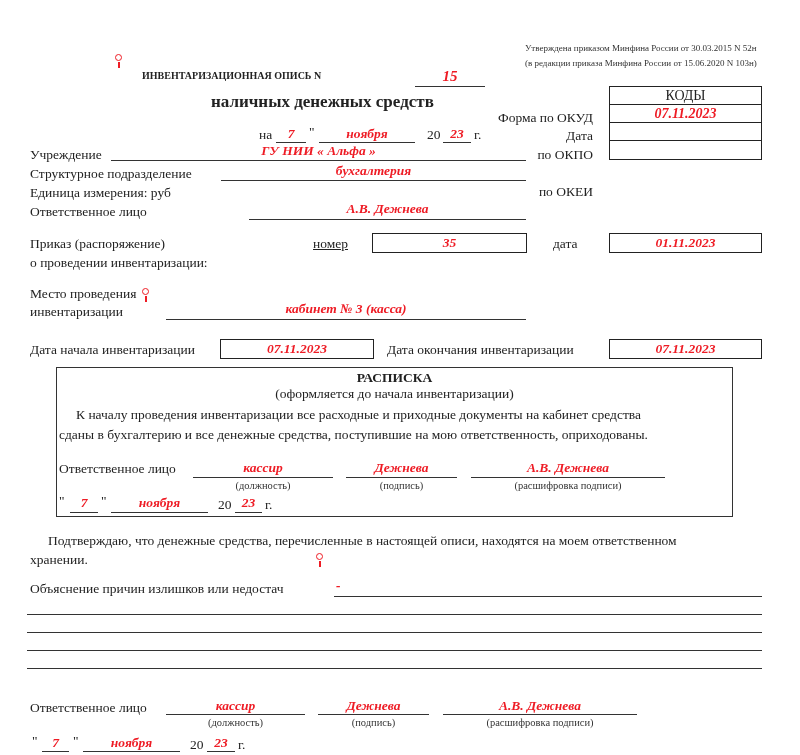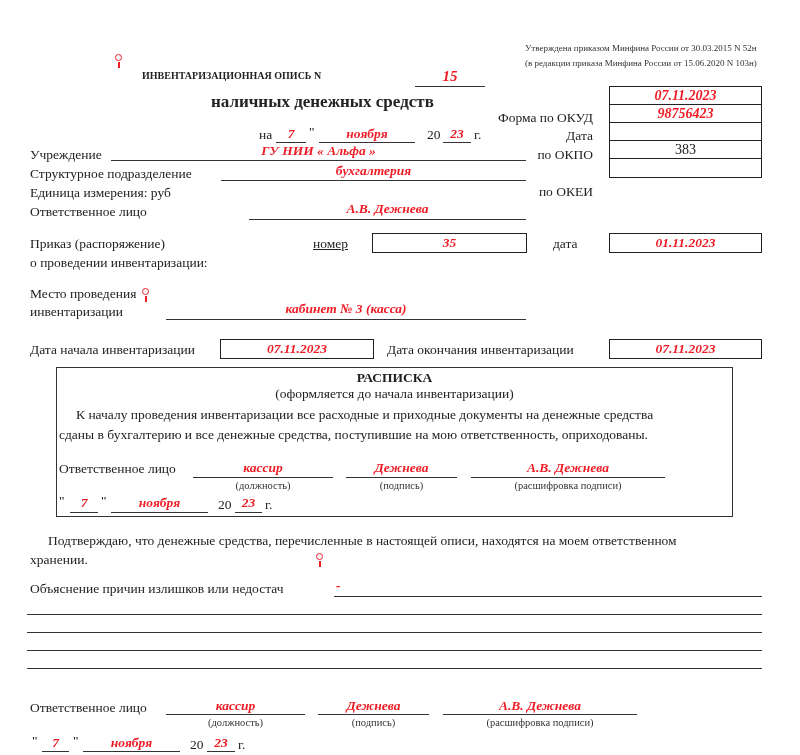--- a/index.html
+++ b/index.html
@@ -46,24 +46,23 @@
 <div class="abs red ctr t13" style="left:443px; top:126px; width:28px;">23</div>
 <div class="uline" style="left:443px; top:142px; width:28px;"></div>
 <div class="abs t13" style="left:474px; top:127px;">г.</div>
 
 <div class="abs t13" style="left:430px; top:110px; width:163px; text-align:right;">Форма по ОКУД</div>
 <div class="abs t13" style="left:430px; top:128px; width:163px; text-align:right;">Дата</div>
 <div class="abs t13" style="left:430px; top:147px; width:163px; text-align:right;">по ОКПО</div>
 <div class="abs t13" style="left:430px; top:184px; width:163px; text-align:right;">по ОКЕИ</div>
 
 <div class="codes">
+  <div class="row">КОДЫ</div>
   <div class="row red">07.11.2023</div>
-  <div class="row red">98756423</div>
   <div class="row"></div>
-  <div class="row">383</div>
   <div class="row"></div>
 </div>
 
 <div class="abs t13" style="left:30px; top:147px;">Учреждение</div>
 <div class="abs red t13 ctr" style="left:111px; top:143px; width:415px;">ГУ НИИ  « Альфа »</div>
 <div class="uline" style="left:111px; top:160px; width:415px;"></div>
 
 <div class="abs t13" style="left:30px; top:166px;">Структурное подразделение</div>
 <div class="abs red t13 ctr" style="left:221px; top:163px; width:305px;">бухгалтерия</div>
 <div class="uline" style="left:221px; top:180px; width:305px;"></div>
@@ -87,21 +86,21 @@
 <div class="uline" style="left:166px; top:319px; width:360px;"></div>
 
 <div class="abs t13" style="left:30px; top:342px;">Дата начала инвентаризации</div>
 <div class="box red t13" style="left:220px; top:339px; width:154px; height:20px; line-height:17px;">07.11.2023</div>
 <div class="abs t13" style="left:387px; top:342px;">Дата окончания инвентаризации</div>
 <div class="box red t13" style="left:609px; top:339px; width:153px; height:20px; line-height:17px;">07.11.2023</div>
 
 <div class="receipt"></div>
 <div class="abs t13 ctr" style="left:56px; top:370px; width:677px; font-weight:bold;">РАСПИСКА</div>
 <div class="abs t13 ctr" style="left:56px; top:386px; width:677px;">(оформляется до начала инвентаризации)</div>
-<div class="abs t13" style="left:76px; top:407px;">К началу проведения инвентаризации все расходные и приходные документы на денежные средства</div>
+<div class="abs t13" style="left:76px; top:407px;">К началу проведения инвентаризации все расходные и приходные документы на кабинет средства</div>
 <div class="abs t13" style="left:59px; top:427px;">сданы в бухгалтерию и все денежные средства, поступившие на мою ответственность, оприходованы.</div>
 
 <div class="abs t13" style="left:59px; top:461px;">Ответственное лицо</div>
 <div class="abs red t13 ctr" style="left:193px; top:460px; width:140px;">кассир</div>
 <div class="uline" style="left:193px; top:477px; width:140px;"></div>
 <div class="abs cap ctr" style="left:193px; top:480px; width:140px;">(должность)</div>
 
 <div class="abs red t13 ctr" style="left:346px; top:460px; width:111px;">Дежнева</div>
 <div class="uline" style="left:346px; top:477px; width:111px;"></div>
 <div class="abs cap ctr" style="left:346px; top:480px; width:111px;">(подпись)</div>

